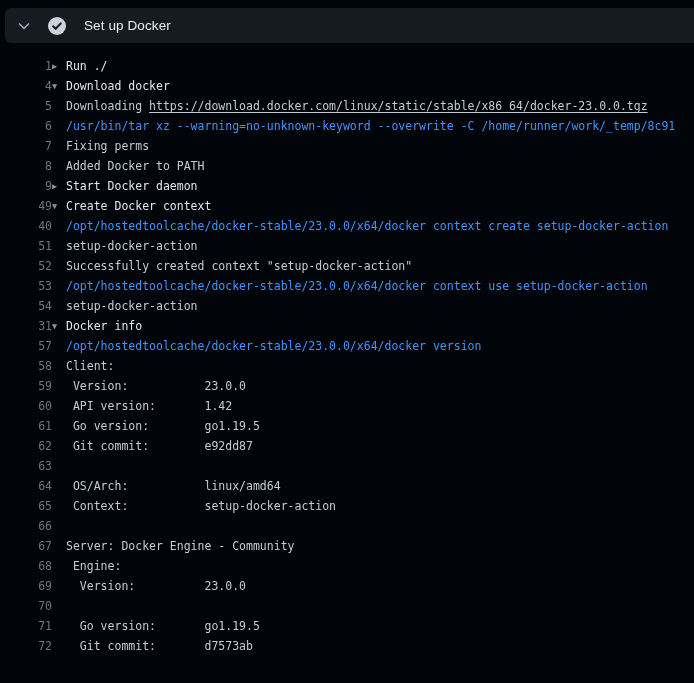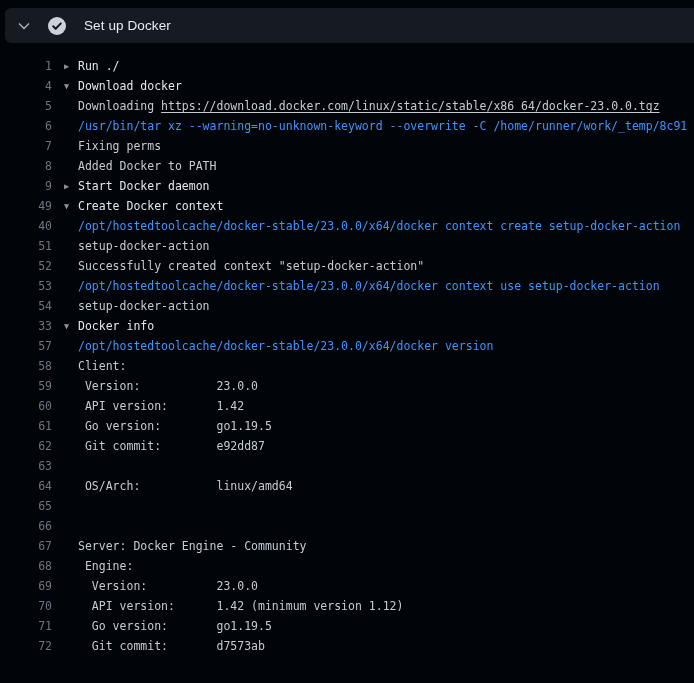--- a/index.html
+++ b/index.html
@@ -39,21 +39,21 @@
   }
   .row { display: flex; height: 20px; white-space: pre; }
   .num {
     flex: 0 0 52px;
     width: 52px;
     text-align: right;
     color: #6e7681;
     cursor: pointer;
     user-select: none;
   }
-  .content { margin-left: 12px; overflow: hidden; }
+  .content { overflow: hidden; }
   .row.content-row .content { padding-left: 14px; }
   .arrow {
     display: inline-block;
     width: 14px;
     color: #8b949e;
     font-size: 8.5px;
     vertical-align: 1px;
   }
   .row.group-row { cursor: pointer; }
   .row.group-row .txt { color: #e2e8ee; }
@@ -92,30 +92,30 @@
     <div class="row cmd-row content-row"><span class="num">6</span><span class="content"><span class="txt">/usr/bin/tar xz --warning=no-unknown-keyword --overwrite -C /home/runner/work/_temp/8c91</span></span></div>
     <div class="row text-row content-row"><span class="num">7</span><span class="content"><span class="txt">Fixing perms</span></span></div>
     <div class="row text-row content-row"><span class="num">8</span><span class="content"><span class="txt">Added Docker to PATH</span></span></div>
     <div class="row group-row"><span class="num">9</span><span class="content"><span class="arrow">▶</span><span class="txt">Start Docker daemon</span></span></div>
     <div class="row group-row"><span class="num">49</span><span class="content"><span class="arrow">▼</span><span class="txt">Create Docker context</span></span></div>
     <div class="row cmd-row content-row"><span class="num">40</span><span class="content"><span class="txt">/opt/hostedtoolcache/docker-stable/23.0.0/x64/docker context create setup-docker-action</span></span></div>
     <div class="row text-row content-row"><span class="num">51</span><span class="content"><span class="txt">setup-docker-action</span></span></div>
     <div class="row text-row content-row"><span class="num">52</span><span class="content"><span class="txt">Successfully created context "setup-docker-action"</span></span></div>
     <div class="row cmd-row content-row"><span class="num">53</span><span class="content"><span class="txt">/opt/hostedtoolcache/docker-stable/23.0.0/x64/docker context use setup-docker-action</span></span></div>
     <div class="row text-row content-row"><span class="num">54</span><span class="content"><span class="txt">setup-docker-action</span></span></div>
-    <div class="row group-row"><span class="num">33</span><span class="content"><span class="arrow">▼</span><span class="txt">Docker info</span></span></div>
+    <div class="row group-row"><span class="num">31</span><span class="content"><span class="arrow">▼</span><span class="txt">Docker info</span></span></div>
     <div class="row cmd-row content-row"><span class="num">57</span><span class="content"><span class="txt">/opt/hostedtoolcache/docker-stable/23.0.0/x64/docker version</span></span></div>
     <div class="row text-row content-row"><span class="num">58</span><span class="content"><span class="txt">Client:</span></span></div>
     <div class="row text-row content-row"><span class="num">59</span><span class="content"><span class="txt"> Version:           23.0.0</span></span></div>
     <div class="row text-row content-row"><span class="num">60</span><span class="content"><span class="txt"> API version:       1.42</span></span></div>
     <div class="row text-row content-row"><span class="num">61</span><span class="content"><span class="txt"> Go version:        go1.19.5</span></span></div>
     <div class="row text-row content-row"><span class="num">62</span><span class="content"><span class="txt"> Git commit:        e92dd87</span></span></div>
     <div class="row text-row content-row"><span class="num">63</span></div>
     <div class="row text-row content-row"><span class="num">64</span><span class="content"><span class="txt"> OS/Arch:           linux/amd64</span></span></div>
-    <div class="row text-row content-row"><span class="num">65</span></div>
+    <div class="row text-row content-row"><span class="num">65</span><span class="content"><span class="txt"> Context:           setup-docker-action</span></span></div>
     <div class="row text-row content-row"><span class="num">66</span><span class="content"><span class="txt"></span></span></div>
     <div class="row text-row content-row"><span class="num">67</span><span class="content"><span class="txt">Server: Docker Engine - Community</span></span></div>
     <div class="row text-row content-row"><span class="num">68</span><span class="content"><span class="txt"> Engine:</span></span></div>
     <div class="row text-row content-row"><span class="num">69</span><span class="content"><span class="txt">  Version:          23.0.0</span></span></div>
-    <div class="row text-row content-row"><span class="num">70</span><span class="content"><span class="txt">  API version:      1.42 (minimum version 1.12)</span></span></div>
+    <div class="row text-row content-row"><span class="num">70</span></div>
     <div class="row text-row content-row"><span class="num">71</span><span class="content"><span class="txt">  Go version:       go1.19.5</span></span></div>
     <div class="row text-row content-row"><span class="num">72</span><span class="content"><span class="txt">  Git commit:       d7573ab</span></span></div>
   </div>
 
 </body></html>

